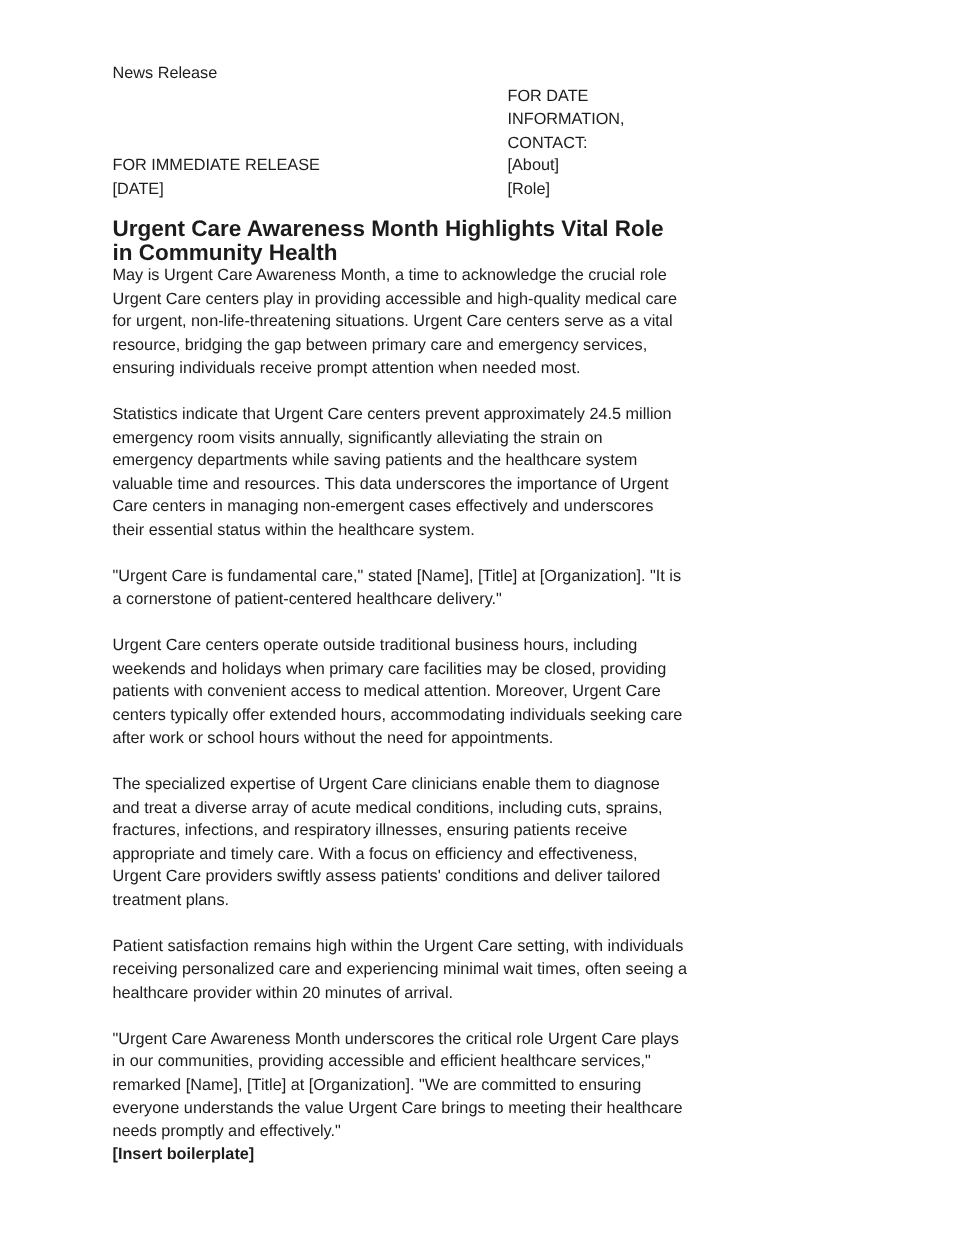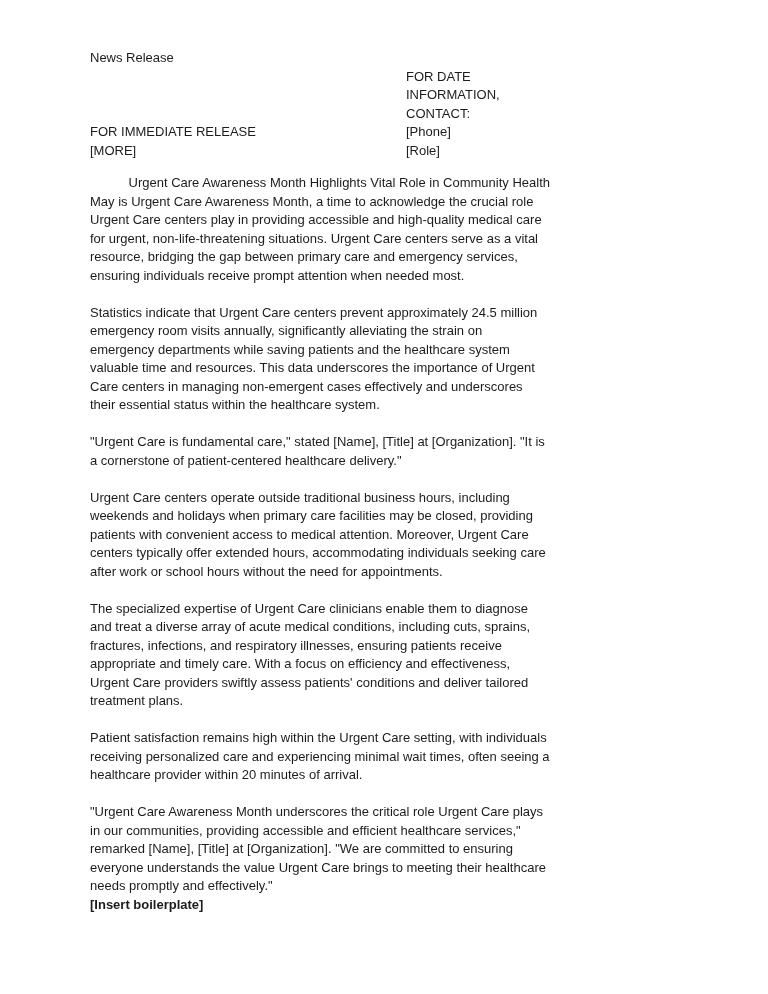--- a/index.html
+++ b/index.html
@@ -29,23 +29,23 @@
     align-items: flex-end;
   }
   .hdr-col-left {
     width: 316px;
     flex: 0 0 316px;
   }
   .hdr-col-right {
     flex: 1;
   }
   .doc-title {
-    font-size: 13px;
-    font-weight: normal;
-    text-align: right;
+    font-size: 18px;
+    font-weight: bold;
+    text-align: left;
     margin: 0;
     line-height: 18.5px;
   }
   .para {
     margin: 0 0 18.5px 0;
   }
   .para:last-of-type {
     margin-bottom: 0;
   }
   .boiler {
@@ -56,25 +56,25 @@
 </head>
 <body>
 
 <div class="page">
 
   <div>
     <p class="hdr-line">News Release</p>
     <div class="hdr-cols">
       <div class="hdr-col-left">
         <div>FOR IMMEDIATE RELEASE</div>
-        <div>[MORE]</div>
+        <div>[DATE]</div>
       </div>
       <div class="hdr-col-right">
         <div>FOR DATE INFORMATION, CONTACT:</div>
-        <div>[Phone]</div>
+        <div>[About]</div>
         <div>[Role]</div>
       </div>
     </div>
   </div>
 
   <h1 class="doc-title">Urgent Care Awareness Month Highlights Vital Role in Community Health</h1>
 
   <p class="para">May is Urgent Care Awareness Month, a time to acknowledge the crucial role Urgent Care centers play in providing accessible and high-quality medical care for urgent, non-life-threatening situations. Urgent Care centers serve as a vital resource, bridging the gap between primary care and emergency services, ensuring individuals receive prompt attention when needed most.</p>
   <p class="para">Statistics indicate that Urgent Care centers prevent approximately 24.5 million emergency room visits annually, significantly alleviating the strain on emergency departments while saving patients and the healthcare system valuable time and resources. This data underscores the importance of Urgent Care centers in managing non-emergent cases effectively and underscores their essential status within the healthcare system.</p>
   <p class="para">"Urgent Care is fundamental care," stated [Name], [Title] at [Organization]. "It is a cornerstone of patient-centered healthcare delivery."</p>

